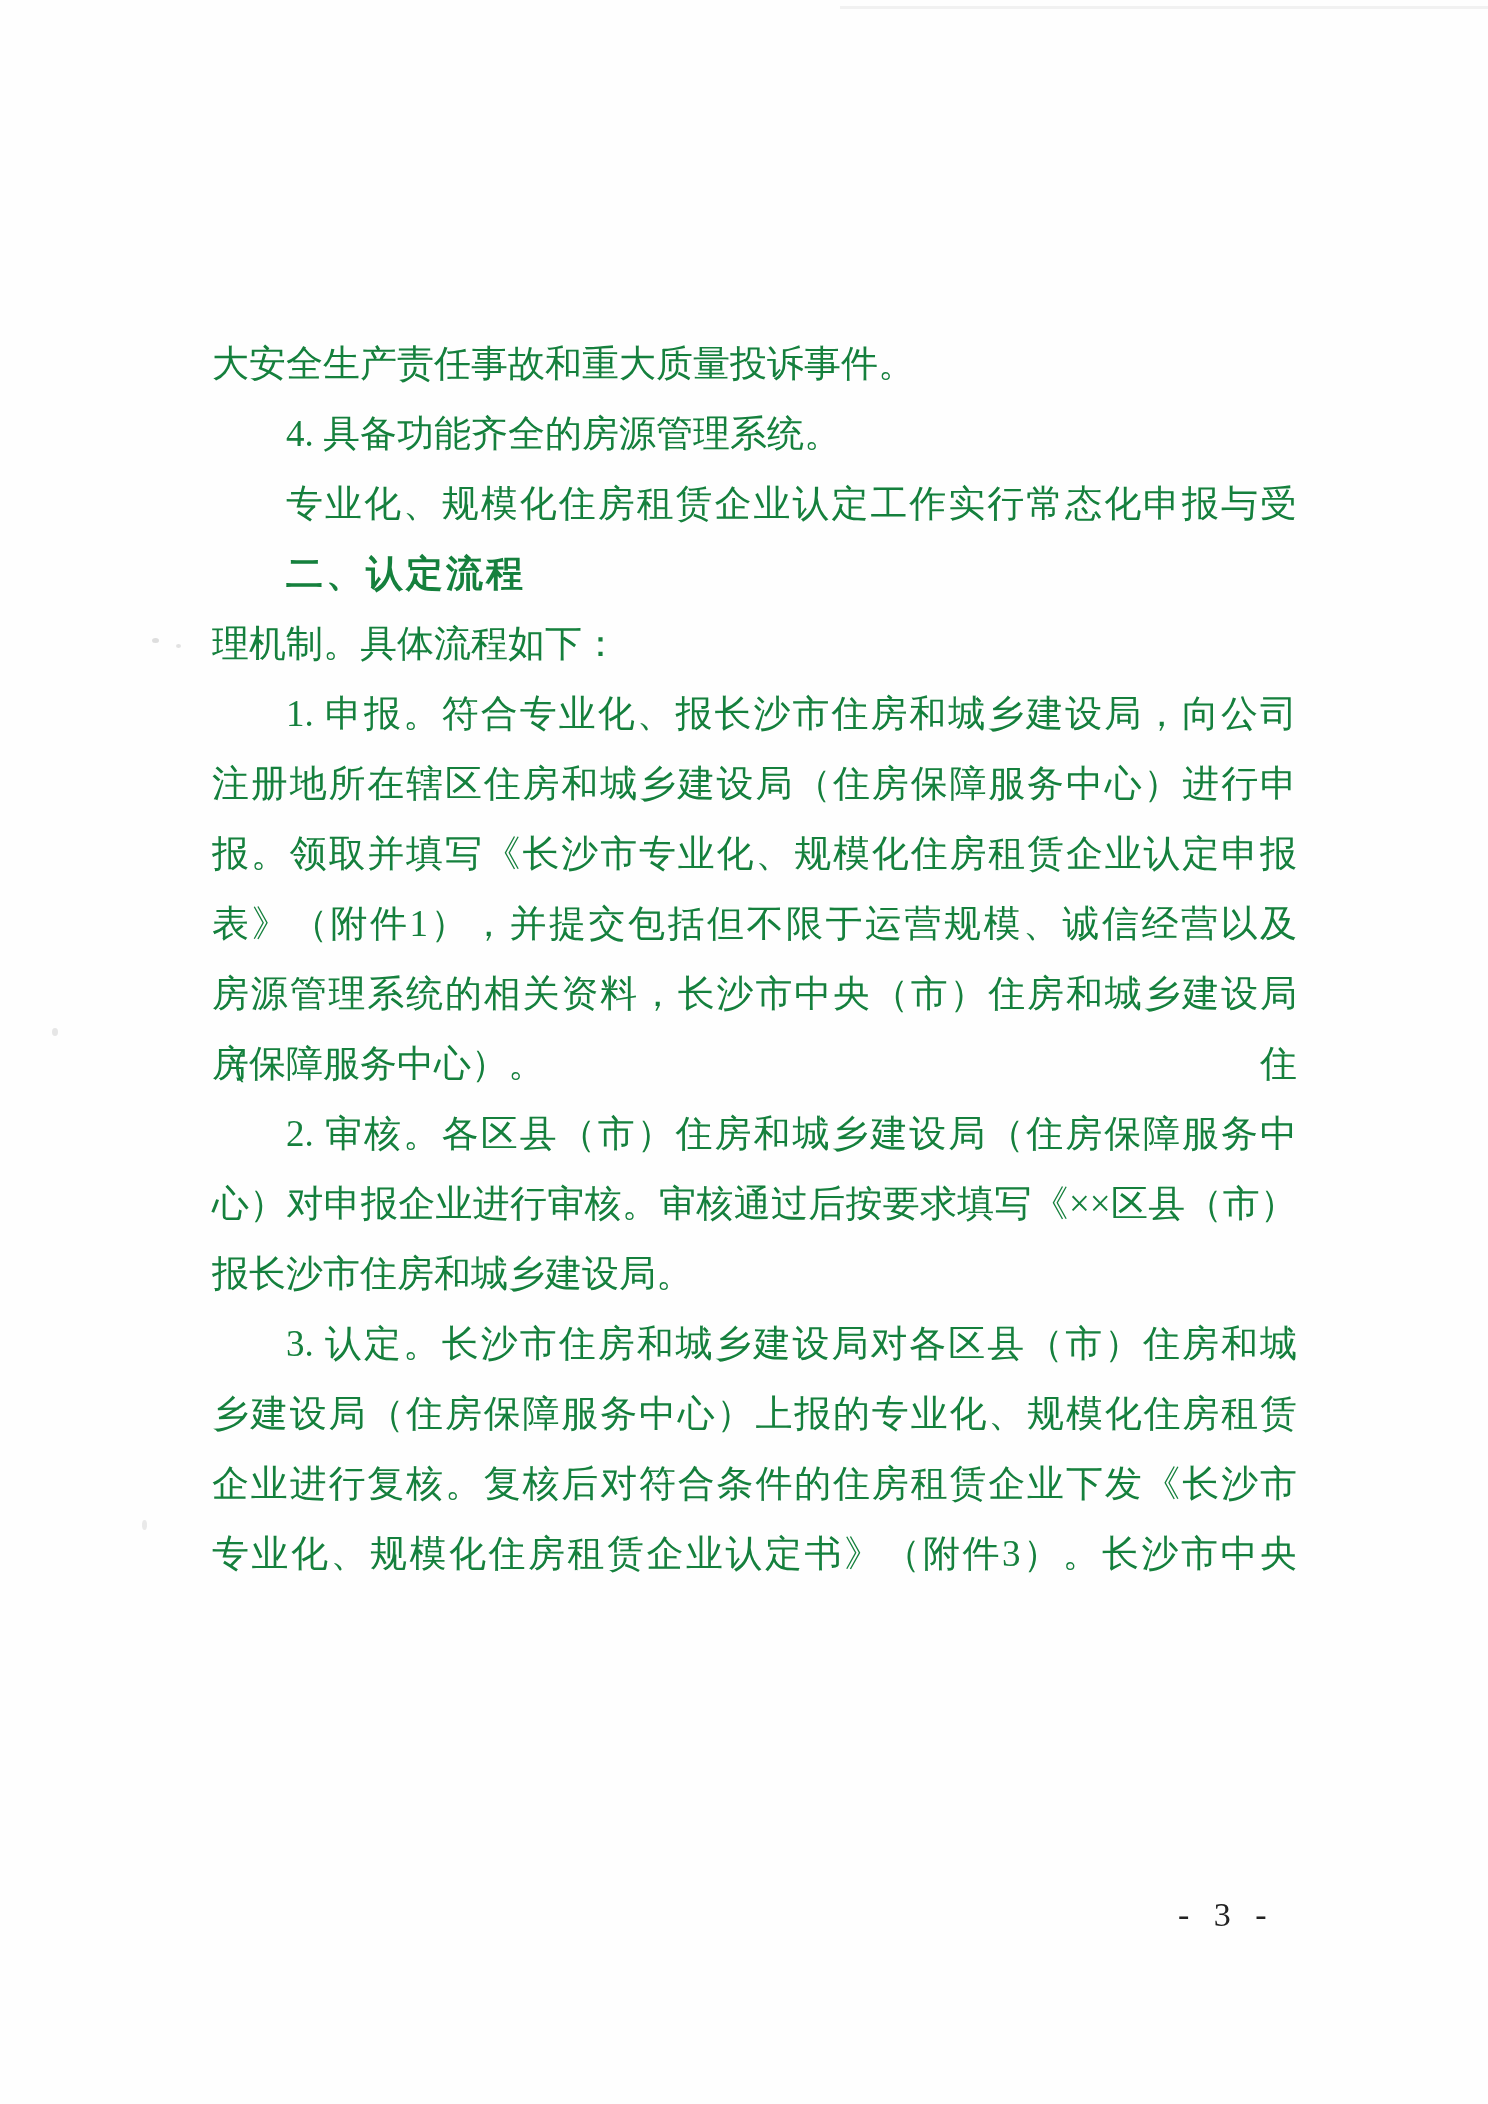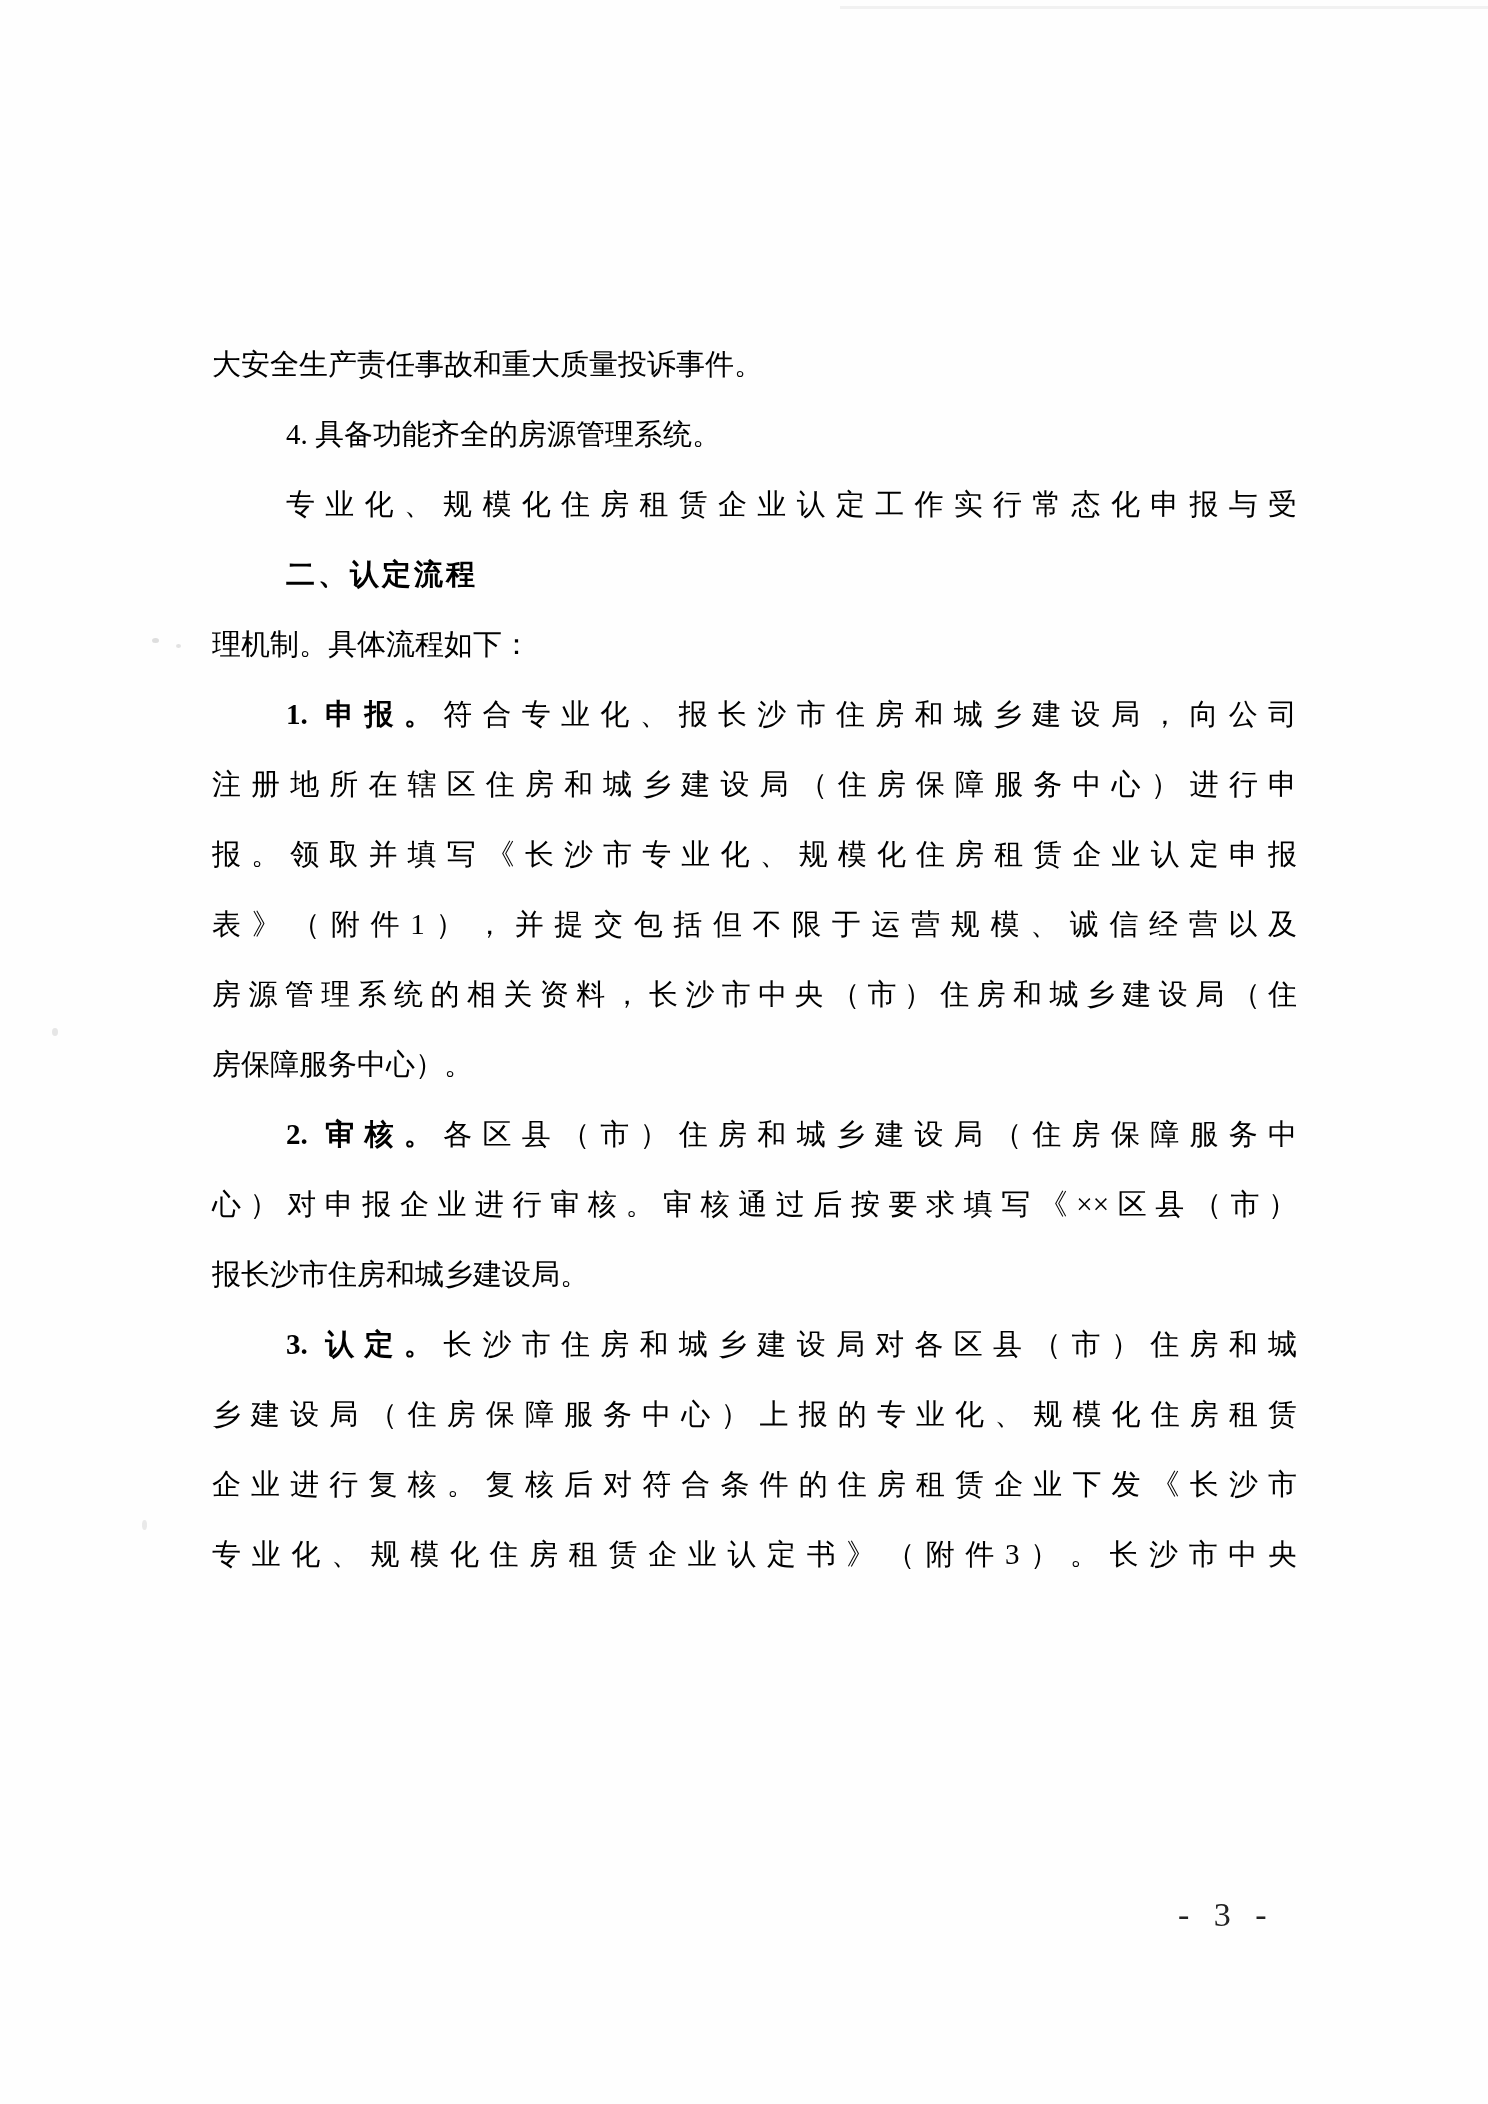--- a/index.html
+++ b/index.html
@@ -11,33 +11,33 @@
   .page {
     position: relative;
     width: 1488px; height: 2104px;
     background: #fefefe;
     overflow: hidden;
   }
   .textblock {
     position: absolute;
     left: 212px; top: 329px;
     width: 1085px;
-    font-size: 29px;
+    font-size: 37px;
     line-height: 70px;
-    color: #000000;
+    color: #15803d;
   }
   .ln { height: 70px; }
   .j { text-align: justify; text-align-last: justify; }
   .ind { text-indent: 74px; }
   .head {
     font-family: "Liberation Sans", sans-serif;
     font-weight: bold;
     letter-spacing: 3px;
   }
-  .lead { font-weight: bold; }
+  .lead { font-weight: normal; }
   .pagenum {
     position: absolute;
     left: 1178px; top: 1896px;
     font-size: 34px;
     letter-spacing: 8px;
     color: #222222;
   }
   .artifact-line {
     position: absolute;
     left: 840px; top: 6px;

